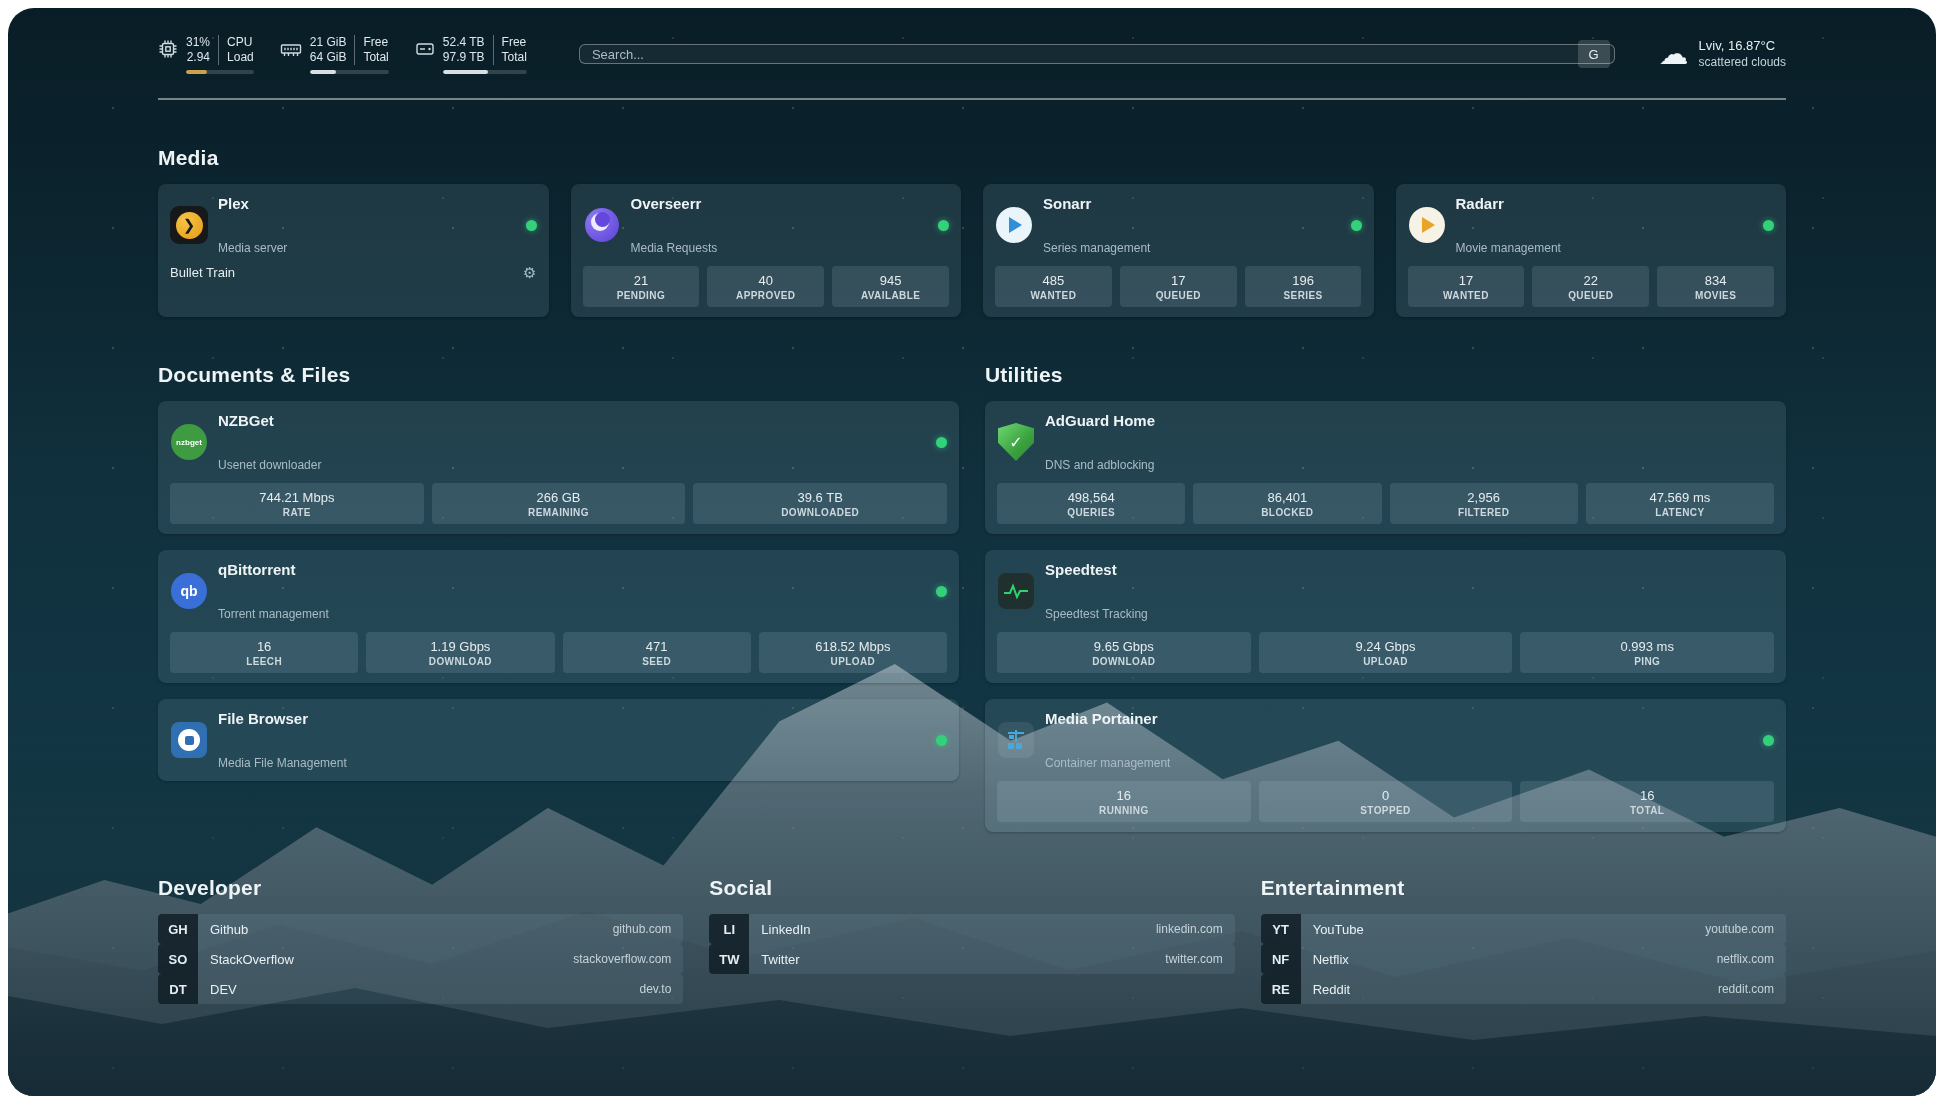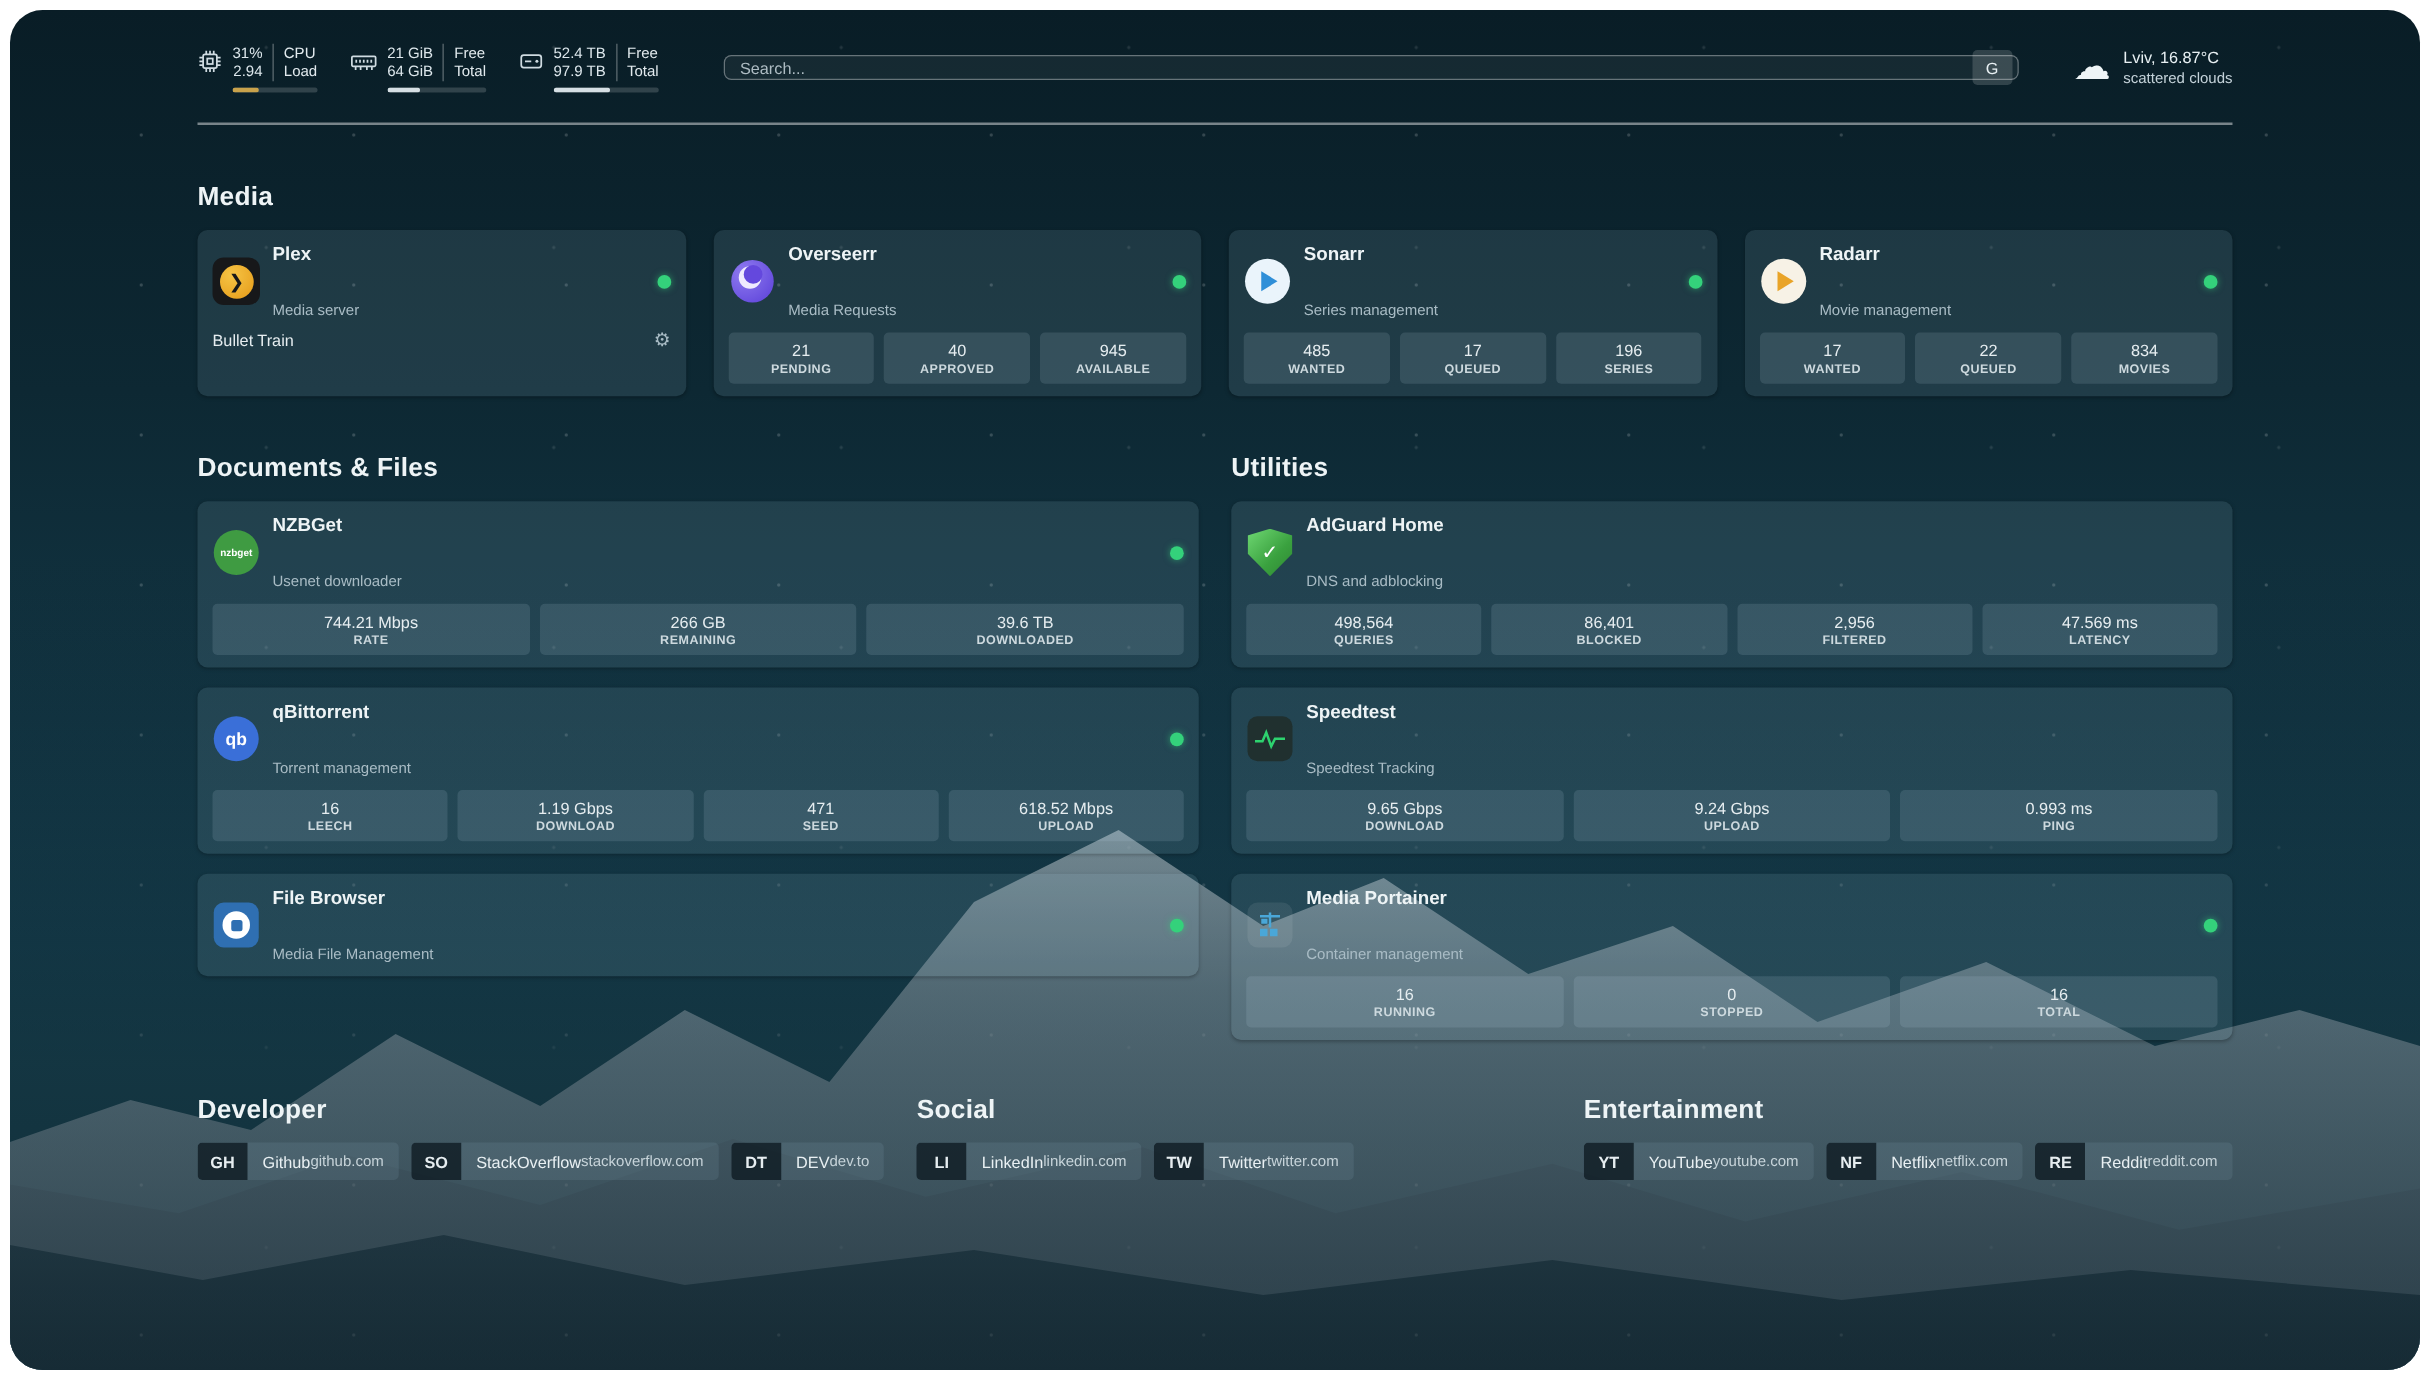--- a/index.html
+++ b/index.html
@@ -98,21 +98,21 @@
   .now-title { font-size:13px; color:#e6edf0; }
   .gear { margin-left:auto; color:#a9bcc5; font-size:15px; cursor:pointer; line-height:15px; }
   .player { display:flex; align-items:center; gap:9px; margin-top:7px; background:rgba(7,20,27,0.5); border-radius:5px; padding:5px 9px; }
   .pause-btn { width:20px; height:14px; border-radius:3px; background:rgba(255,255,255,0.18); display:grid; place-items:center; cursor:pointer; }
   .pause-bars { width:8px; height:8px; background:linear-gradient(90deg,#eef4f6 0 3px,transparent 3px 5px,#eef4f6 5px 8px); }
   .ptrack { flex:1; height:7px; border-radius:4px; background:rgba(255,255,255,0.12); overflow:hidden; }
   .ptrack > div { height:100%; background:#e9f0f3; border-radius:4px; }
   .ptime { font-size:11px; color:#d4dee3; white-space:nowrap; }
   
   .bookmarks { display:grid; grid-template-columns:1fr 1fr 1fr; gap:26px; margin-top:44px; }
-  .bm-list { display:flex; flex-direction:row; gap:10px; margin-top:14px; }
+  .bm-list { display:flex; flex-direction:column; margin-top:14px; }
   .bm-row { display:flex; align-items:center; height:30px; background:rgba(165,203,219,0.11); border-radius:4px; overflow:hidden; cursor:pointer; }
   .bm-abbr { width:40px; height:100%; background:rgba(6,17,23,0.72); color:#e6edf0; font-size:13px; font-weight:600; display:grid; place-items:center; }
   .bm-name { margin-left:12px; font-size:13px; color:#e9f0f3; }
   .bm-url { margin-left:auto; margin-right:12px; font-size:12px; color:#c6d3d9; }
   svg { display:block; }
 </style>
 </head>
 <body>
 
 <div class="window">

